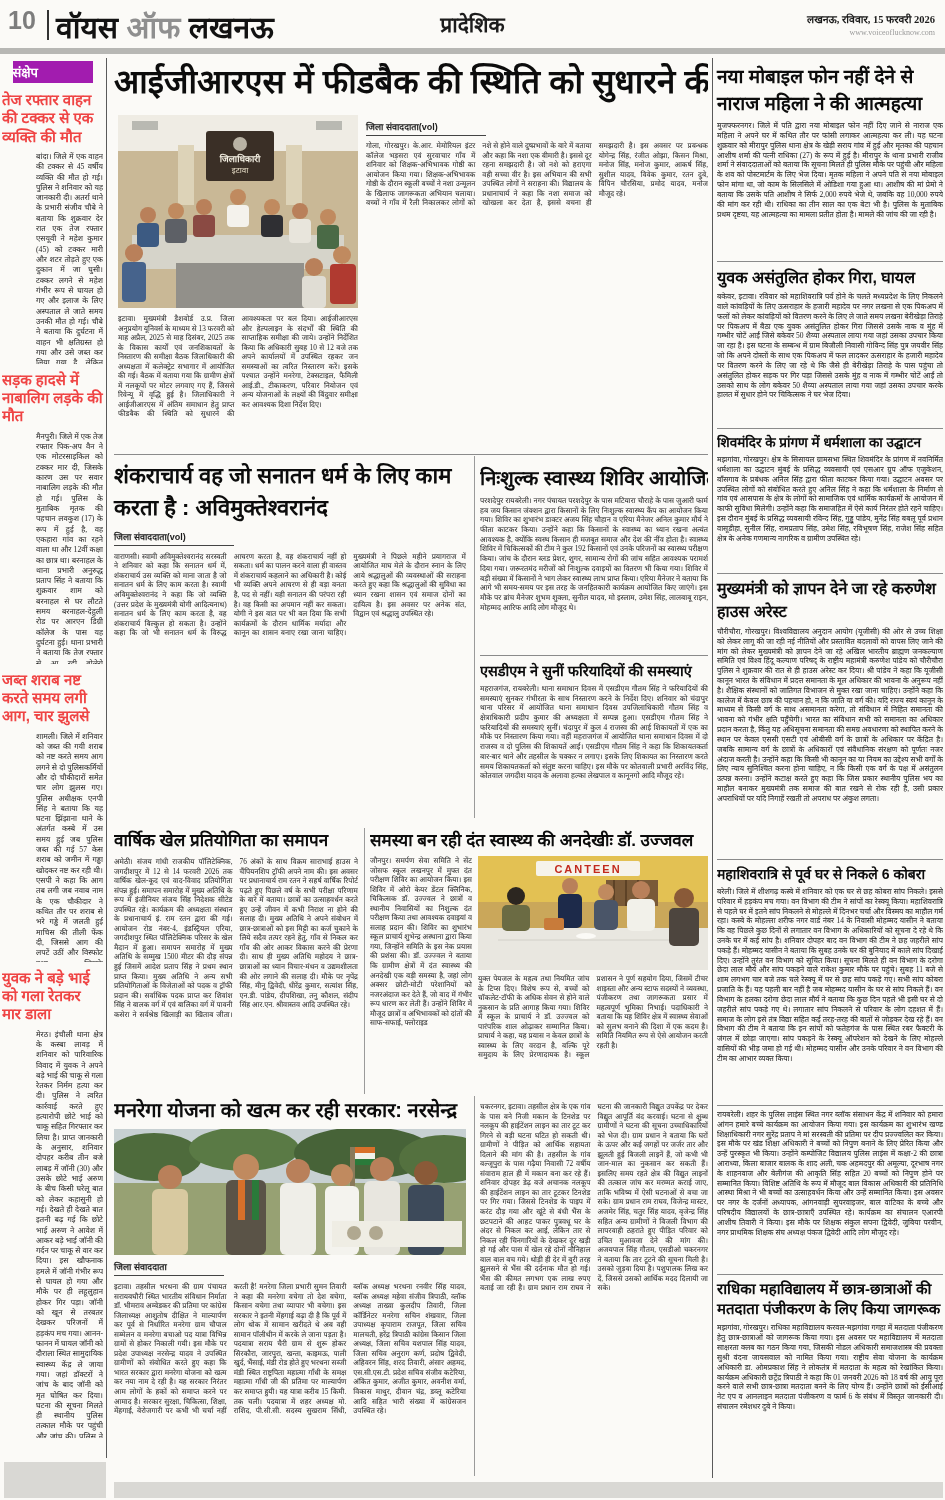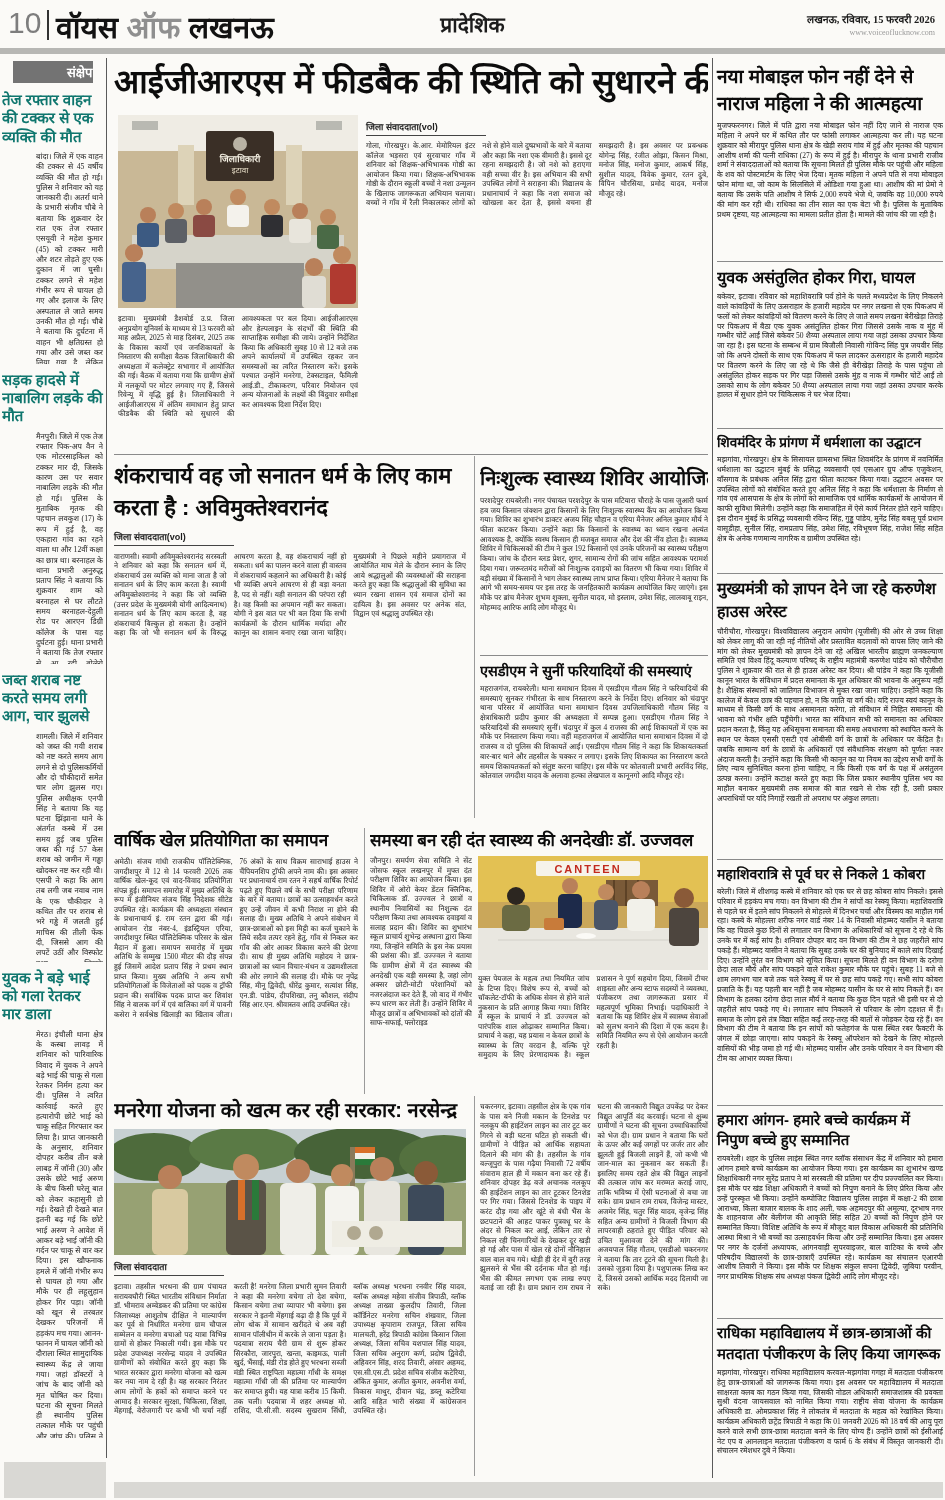--- a/index.html
+++ b/index.html
@@ -1,20 +1,20 @@
 <!DOCTYPE html>
 <html><head>
 <meta charset="utf-8">
 <style>
   html,body{margin:0;padding:0;background:#e9e9e6;}
   .page{position:relative;width:945px;height:1500px;background:#fbfaf7;margin:0 auto;overflow:hidden;
         font-family:"Liberation Serif","DejaVu Serif",serif;color:#1c1c1c;}
   
   .pageno{position:absolute;left:8px;top:6px;font-family:"Liberation Sans",sans-serif;
-          font-size:30px;font-weight:400;color:#7d7d7d;}
+          font-size:25px;font-weight:700;color:#7d7d7d;}
   .pageno-bar{position:absolute;left:47px;top:10px;width:2px;height:30px;background:#333;}
   .masthead{position:absolute;left:56px;top:6px;font-family:"Liberation Sans",sans-serif;
             font-size:30px;font-weight:800;color:#121212;white-space:nowrap;}
   .masthead .of{color:#8f8f8f;}
   .section-title{position:absolute;left:0;right:0;top:10px;text-align:center;
                  font-family:"Liberation Sans",sans-serif;font-size:21px;font-weight:800;}
   .dateline{position:absolute;right:10px;top:12px;font-size:10.5px;font-weight:700;text-align:right;}
   .website{position:absolute;right:10px;top:28px;font-size:8px;color:#9a9a9a;text-align:left;}
   .toprule{position:absolute;left:0;top:48px;width:945px;height:6px;background:#b7b7b4;}
   
@@ -26,24 +26,24 @@
   
   .body{font-size:7.4px;line-height:1.31;text-align:justify;color:#1b1b1b;overflow:hidden;}
   .hd{font-family:"Liberation Sans",sans-serif;font-weight:800;color:#0c0c0c;margin:0;}
   .byline{font-size:9px;font-weight:700;font-family:"Liberation Sans",sans-serif;
           border-bottom:1px solid #444;padding-bottom:2px;}
   .nowrap{white-space:nowrap;overflow:hidden;}
   .abs{position:absolute;}
   .cols2{column-count:2;column-gap:7px;}
   .cols3{column-count:3;column-gap:7px;}
   
-  .kicker{background:#737373;color:#fff;width:80px;margin:3px auto 8px;text-align:right;
+  .kicker{background:#a21caf;color:#fff;width:80px;margin:3px auto 8px;text-align:left;
           font-family:"Liberation Sans",sans-serif;font-size:13px;font-weight:700;padding:2px 0;}
   .sb-head{font-family:"Liberation Sans",sans-serif;font-weight:800;font-size:15px;line-height:1.22;
-           margin:7px 0 6px;color:#0f766e;}
+           margin:7px 0 6px;color:#ef4444;}
   .sb-body{font-size:7.7px;line-height:1.34;text-align:justify;overflow:hidden;margin-left:34px;}
   .ad-box{background:#d9d8d4;}
   
   .hline{position:absolute;border-top:1px solid #8a8a8a;}
   .vline{position:absolute;border-left:1px solid #9a9a9a;}
   
   .photo{display:block;background:#ccc;}
   
   .rart{border-top:1px solid #8a8a8a;padding-top:4px;margin-top:6px;}
   .rart.first{border-top:none;margin-top:2px;}
@@ -256,26 +256,25 @@
       <h2 class="rhead nowrap" style="font-size:13.5px;">शिवमंदिर के प्रांगण में धर्मशाला का उद्घाटन</h2>
       <div class="body" style="height:112px;font-size:7.5px;">मझगांवा, गोरखपुर। क्षेत्र के सिसायल ग्रामसभा स्थित शिवमंदिर के प्रांगण में नवनिर्मित धर्मशाला का उद्घाटन मुंबई के प्रसिद्ध व्यवसायी एवं एसआर ग्रुप ऑफ एजुकेशन, बाँसगाव के प्रबंधक अनिल सिंह द्वारा फीता काटकर किया गया। उद्घाटन अवसर पर उपस्थित लोगों को संबोधित करते हुए अनिल सिंह ने कहा कि धर्मशाला के निर्माण से गांव एवं आसपास के क्षेत्र के लोगों को सामाजिक एवं धार्मिक कार्यक्रमों के आयोजन में काफी सुविधा मिलेगी। उन्होंने कहा कि समाजहित में ऐसे कार्य निरंतर होते रहने चाहिए। इस दौरान मुंबई के प्रसिद्ध व्यवसायी रविन्द सिंह, गुड्डू पांडेय, मुनेंद्र सिंह बबलू पूर्व प्रधान वासूडीहा, सुनील सिंह, रामप्रताप सिंह, उमेश सिंह, रविभूषण सिंह, राजेश सिंह सहित क्षेत्र के अनेक गणमान्य नागरिक व ग्रामीण उपस्थित रहे।</div>
     </div>
 
     <div class="rart">
       <h2 class="rhead" style="font-size:16px;line-height:1.4;">मुख्यमंत्री को ज्ञापन देने जा रहे करुणेश हाउस अरेस्ट</h2>
       <div class="body" style="height:226px;font-size:7.5px;">चौरीचौरा, गोरखपुर। विश्वविद्यालय अनुदान आयोग (यूजीसी) की ओर से उच्च शिक्षा को लेकर लागू की जा रही नई नीतियों और प्रस्तावित बदलावों को वापस लिए जाने की मांग को लेकर मुख्यमंत्री को ज्ञापन देने जा रहे अखिल भारतीय ब्राह्मण जनकल्याण समिति एवं विश्व हिंदू कल्याण परिषद् के राष्ट्रीय महामंत्री करुणेश पांडेय को चौरीचौरा पुलिस ने शुक्रवार की रात से ही हाउस अरेस्ट कर दिया। श्री पांडेय ने कहा कि यूजीसी कानून भारत के संविधान में प्रदत्त समानता के मूल अधिकार की भावना के अनुरूप नहीं है। शैक्षिक संस्थानों को जातिगत विभाजन से मुक्त रखा जाना चाहिए। उन्होंने कहा कि कालेज में केवल छात्र की पहचान हो, न कि जाति या वर्ग की। यदि राज्य स्वयं कानून के माध्यम से किसी वर्ग के साथ असमानता करेगा, तो संविधान में निहित समानता की भावना को गंभीर क्षति पहुँचेगी। भारत का संविधान सभी को समानता का अधिकार प्रदान करता है, किंतु यह अधिसूचना समानता की समग्र अवधारणा को स्थापित करने के स्थान पर केवल एससी एसटी एवं ओबीसी वर्ग के छात्रों के अधिकार पर केंद्रित है। जबकि सामान्य वर्ग के छात्रों के अधिकारों एवं संवैधानिक संरक्षण को पूर्णतः नजर अंदाज करती है। उन्होंने कहा कि किसी भी कानून का या नियम का उद्देश्य सभी वर्गों के लिए न्याय सुनिश्चित करना होना चाहिए, न कि किसी एक वर्ग के पक्ष में असंतुलन उत्पन्न करना। उन्होंने कटाक्ष करते हुए कहा कि जिस प्रकार स्थानीय पुलिस भय का माहौल बनाकर मुख्यमंत्री तक समाज की बात रखने से रोक रही है, उसी प्रकार अपराधियों पर यदि निगाहें रखती तो अपराध पर अंकुश लगता।</div>
     </div>
 
     <div class="rart">
-      <h2 class="rhead nowrap" style="font-size:14px;">महाशिवरात्रि से पूर्व घर से निकले 1 कोबरा</h2>
+      <h2 class="rhead nowrap" style="font-size:14px;">महाशिवरात्रि से पूर्व घर से निकले 6 कोबरा</h2>
       <div class="body" style="height:212px;font-size:7.5px;">बरेली। जिले में शीशगढ़ कस्बे में शनिवार को एक घर से छह कोबरा सांप निकले। इससे परिवार में हड़कंप मच गया। वन विभाग की टीम ने सांपों का रेस्क्यू किया। महाशिवरात्रि से पहले घर में इतने सांप निकलने से मोहल्ले में दिनभर चर्चा और विस्मय का माहौल गर्म रहा। कस्बे के मोहल्ला शरीफ नगर वार्ड नंबर 14 के निवासी मोहम्मद यासीन ने बताया कि वह पिछले कुछ दिनों से लगातार वन विभाग के अधिकारियों को सूचना दे रहे थे कि उनके घर में कई सांप है। शनिवार दोपहर बाद वन विभाग की टीम ने छह जहरीले सांप पकड़े हैं। मोहम्मद यासीन ने बताया कि सुबह उनके घर की बुनियाद में काले सांप दिखाई दिए। उन्होंने तुरंत वन विभाग को सूचित किया। सूचना मिलते ही वन विभाग के दरोगा छेदा लाल मौर्य और सांप पकड़ने वाले राकेश कुमार मौके पर पहुंचे। सुबह 11 बजे से शाम लगभग चार बजे तक चले रेस्क्यू में घर से छह सांप पकड़े गए। सभी सांप कोबरा प्रजाति के हैं। यह पहली बार नहीं है जब मोहम्मद यासीन के घर से सांप निकले हैं। वन विभाग के हलका दरोगा छेदा लाल मौर्य ने बताया कि कुछ दिन पहले भी इसी घर से दो जहरीले सांप पकड़े गए थे। लगातार सांप निकलने से परिवार के लोग दहशत में हैं। समाज के लोग इसे तंत्र विद्या सहित कई तरह-तरह की बातों से जोड़कर देख रहे हैं। वन विभाग की टीम ने बताया कि इन सांपों को फतेहगंज के पास स्थित रबर फैक्टरी के जंगल में छोड़ा जाएगा। सांप पकड़ने के रेस्क्यू ऑपरेशन को देखने के लिए मोहल्ले वासियों की भीड़ जमा हो गई थी। मोहम्मद यासीन और उनके परिवार ने वन विभाग की टीम का आभार व्यक्त किया।</div>
     </div>
 
     <div class="rart">
-      <h2 class="rhead" style="font-size:15px;line-height:1.35;">हमारा आंगन- हमारे बच्चे कार्यक्रम में निपुण बच्चे हुए सम्मानित</h2>
       <div class="body" style="height:158px;font-size:7.5px;">रायबरेली। शहर के पुलिस लाइंस स्थित नगर ब्लॉक संसाधन केंद्र में शनिवार को हमारा आंगन हमारे बच्चे कार्यक्रम का आयोजन किया गया। इस कार्यक्रम का शुभारंभ खण्ड शिक्षाधिकारी नगर सुरेंद्र प्रताप ने मां सरस्वती की प्रतिमा पर दीप प्रज्ज्वलित कर किया। इस मौके पर खंड शिक्षा अधिकारी ने बच्चों को निपुण बनाने के लिए प्रेरित किया और उन्हें पुरस्कृत भी किया। उन्होंने कम्पोजिट विद्यालय पुलिस लाइंस में कक्षा-2 की छात्रा आराध्या, किला बाजार बालक के शाद अली, चक अहमदपुर की अमूल्या, दूरभाष नगर के शाहनवाज और बेलीगंज की आकृति सिंह सहित 20 बच्चों को निपुण होने पर सम्मानित किया। विशिष्ट अतिथि के रूप में मौजूद बाल विकास अधिकारी की प्रतिनिधि आस्था मिश्रा ने भी बच्चों का उत्साहवर्धन किया और उन्हें सम्मानित किया। इस अवसर पर नगर के दर्जनों अध्यापक, आंगनवाड़ी सुपरवाइजर, बाल वाटिका के बच्चे और परिषदीय विद्यालयों के छात्र-छात्राएँ उपस्थित रहे। कार्यक्रम का संचालन एआरपी आशीष तिवारी ने किया। इस मौके पर शिक्षक संकुल सपना द्विवेदी, जुबिया परवीन, नगर प्राथमिक शिक्षक संघ अध्यक्ष पंकज द्विवेदी आदि लोग मौजूद रहे।</div>
     </div>
 
     <div class="rart">
       <h2 class="rhead" style="font-size:15px;line-height:1.35;">राधिका महाविद्यालय में छात्र-छात्राओं की मतदाता पंजीकरण के लिए किया जागरूक</h2>
       <div class="body" style="height:118px;font-size:7.5px;">मझगांवा, गोरखपुर। राधिका महाविद्यालय करवल-मझगांवा गगहा में मतदाता पंजीकरण हेतु छात्र-छात्राओं को जागरूक किया गया। इस अवसर पर महाविद्यालय में मतदाता साक्षरता क्लब का गठन किया गया, जिसकी नोडल अधिकारी समाजशास्त्र की प्रवक्ता सुश्री वंदना जायसवाल को नामित किया गया। राष्ट्रीय सेवा योजना के कार्यक्रम अधिकारी डा. ओमप्रकाश सिंह ने लोकतंत्र में मतदाता के महत्व को रेखांकित किया। कार्यक्रम अधिकारी छट्रेंद्र त्रिपाठी ने कहा कि 01 जनवरी 2026 को 18 वर्ष की आयु पूरा करने वाले सभी छात्र-छात्रा मतदाता बनने के लिए योग्य हैं। उन्होंने छात्रों को ईसीआई नेट एप व आनलाइन मतदाता पंजीकरण व फार्म 6 के संबंध में विस्तृत जानकारी दी। संचालन रमेशधर दुबे ने किया।</div>
     </div>
   </div>
 
   <div class="ad-box abs" style="left:114px;top:1482px;width:829px;height:16px;"></div>

